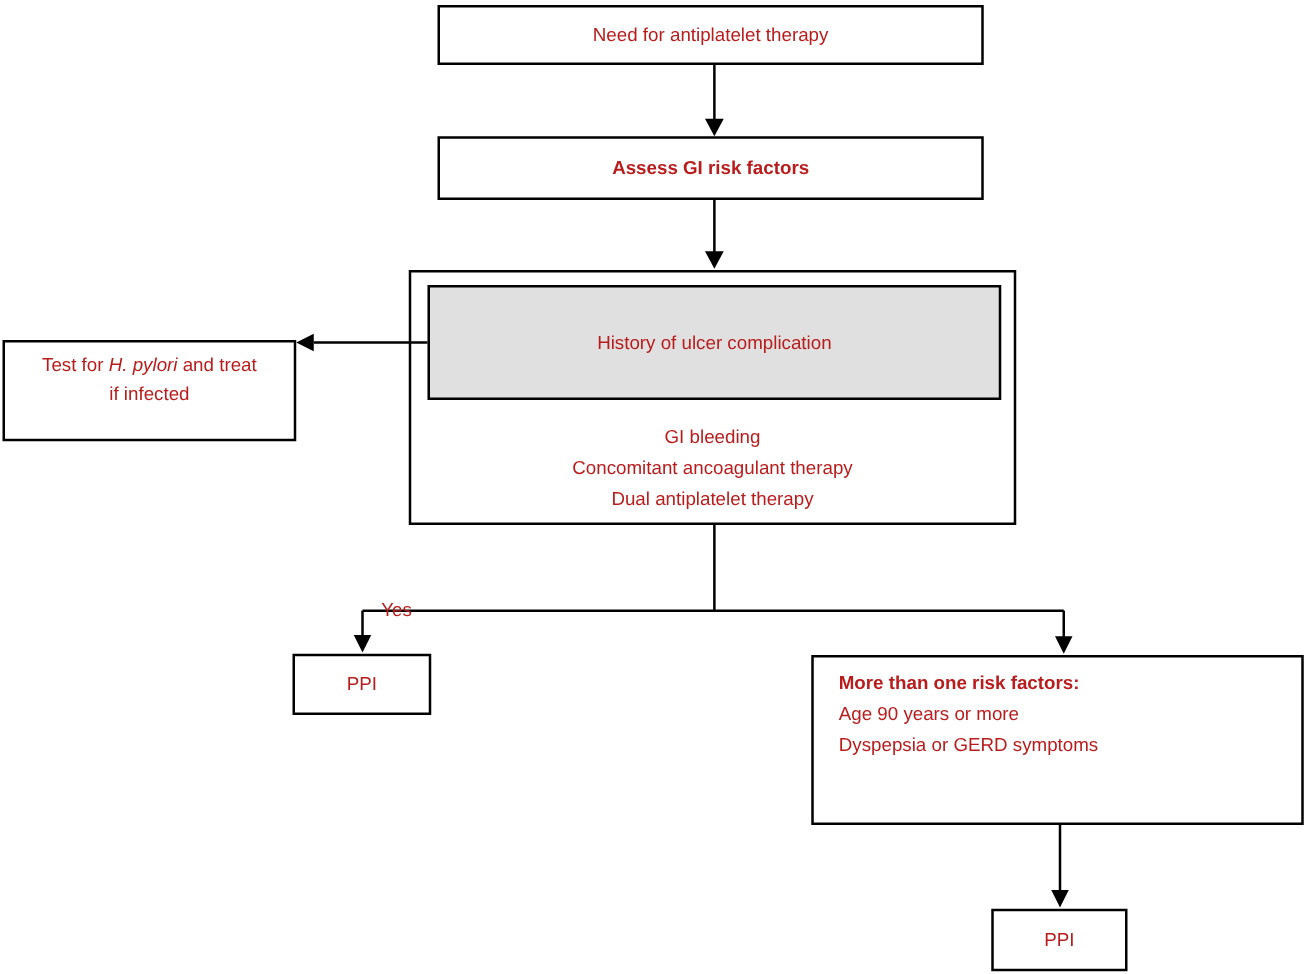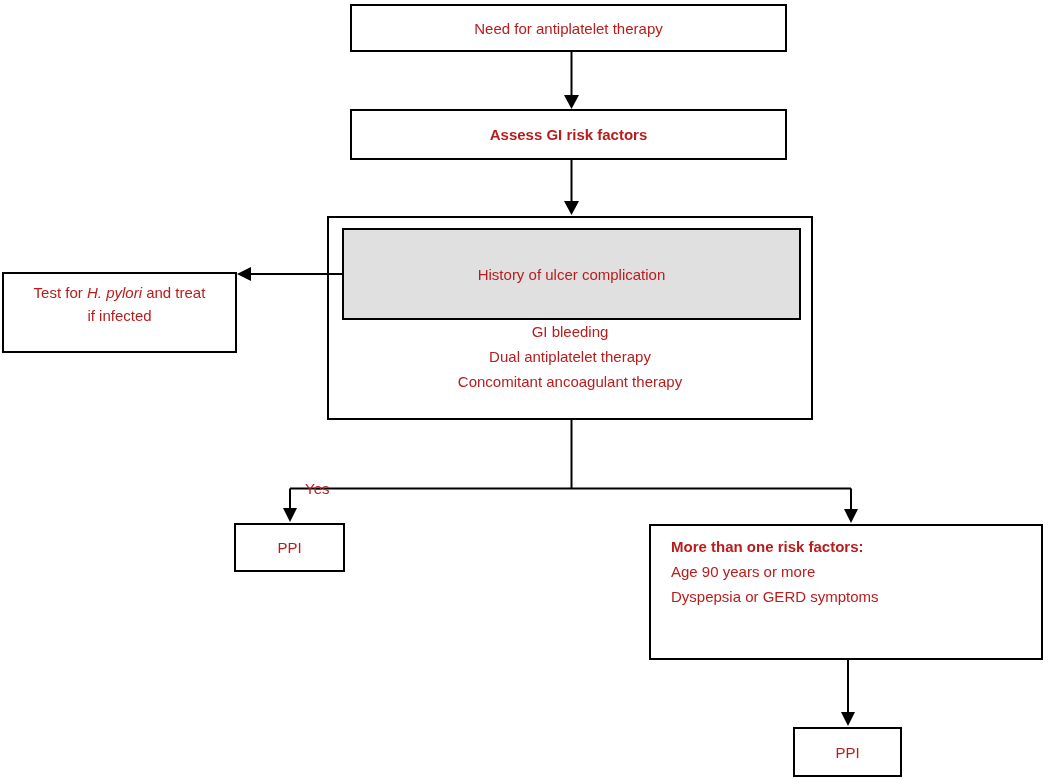--- a/index.html
+++ b/index.html
@@ -46,21 +46,21 @@
   #node-assess { left: 350px; top: 109px; width: 437px; height: 51px; font-weight: bold; }
   #node-middle { left: 327px; top: 216px; width: 486px; height: 204px; background: transparent; }
   #node-history {
     left: 342px; top: 228px; width: 459px; height: 92px;
     background: var(--shaded-fill, #e0e0e0);
     flex-direction: column;
     line-height: 23px;
   }
   #gi-risks {
     position: absolute;
-    left: 327px; top: 319px; width: 486px;
+    left: 327px; top: 337px; width: 486px;
     text-align: center;
     line-height: 25px;
   }
   #node-test {
     left: 2px; top: 236px; width: 235px; height: 81px;
     align-items: flex-start;
     padding-top: 7px;
     margin-top: 36px;
   }
   #node-test .wrap-narrow {
@@ -126,22 +126,22 @@
   </div>
 
   <div class="box" id="node-middle"></div>
 
   <div class="box center" id="node-history">
     <div>History of ulcer complication</div>
   </div>
 
   <div id="gi-risks">
     <div>GI bleeding</div>
+    <div>Concomitant ancoagulant therapy</div>
     <div>Dual antiplatelet therapy</div>
-    <div>Concomitant ancoagulant therapy</div>
   </div>
 
   <div class="box center" id="node-test">
     <span class="wrap-narrow"><span>Test for </span><i>H. pylori</i><span> and treat if infected</span></span>
   </div>
 
   <div id="yes-label">Yes</div>
 
   <div class="box center" id="node-ppi-left">
     <span>PPI</span>

